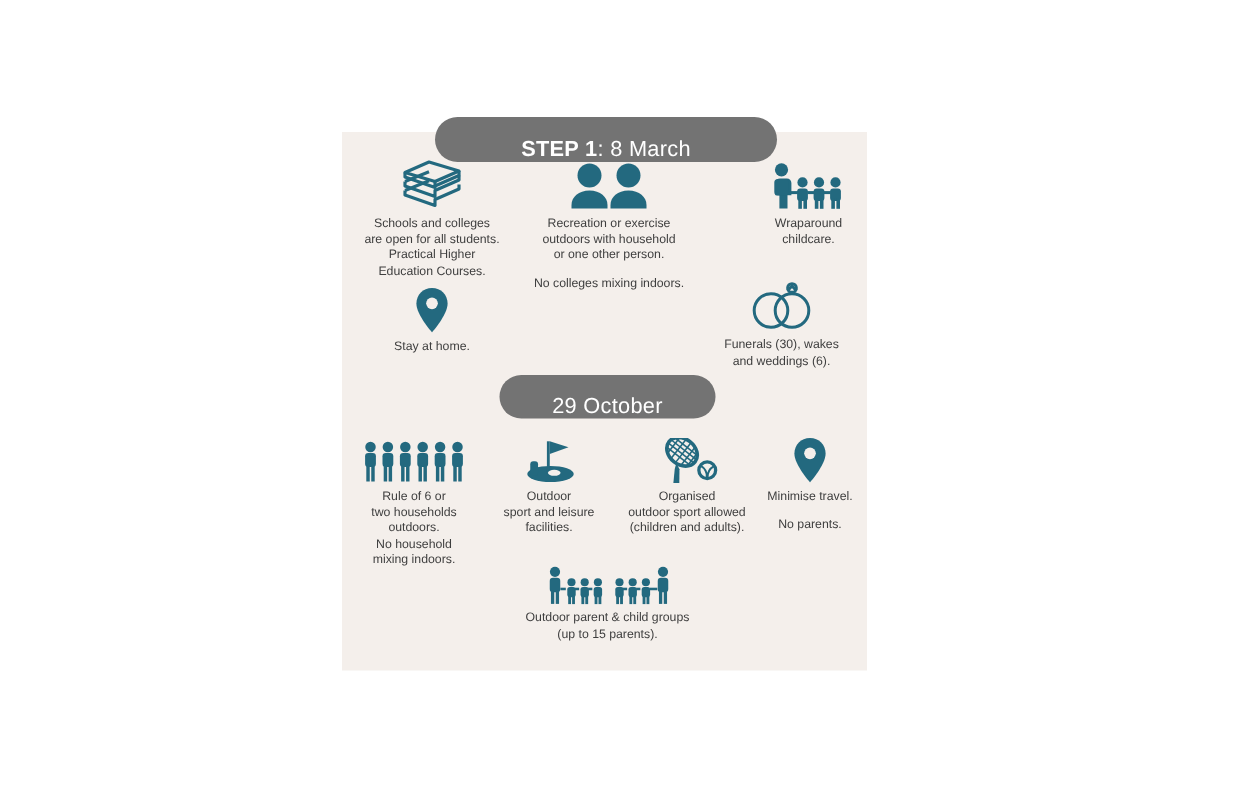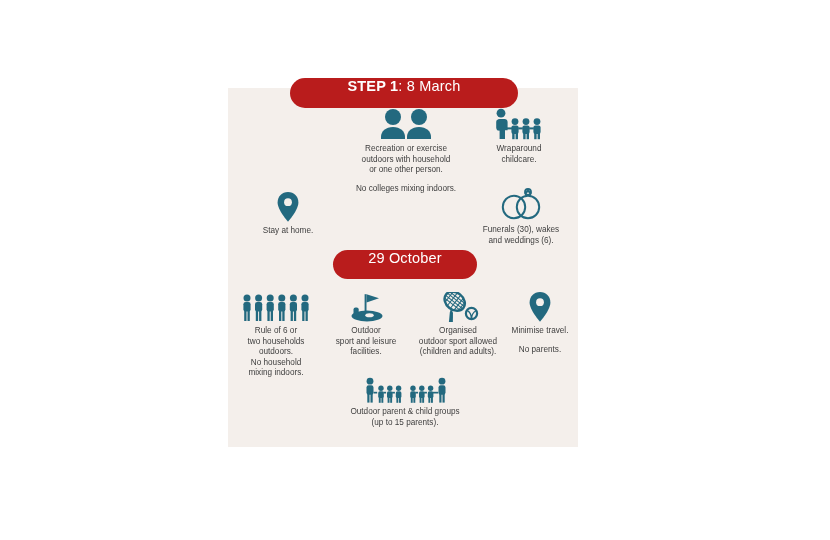--- a/index.html
+++ b/index.html
@@ -15,24 +15,24 @@
   .panel{
     position:absolute;
     left:228px;top:88px;
     width:350px;height:359px;
     background:#F4EFEB;
   }
 
   
   .pill{
     position:absolute;
-    background:#b91c1c;
+    background:#737373;
     border-radius:999px;
     color:#ffffff;
-    display:flex;align-items:flex-start;justify-content:center;
+    display:flex;align-items:flex-end;justify-content:center;
     letter-spacing:.2px;
     white-space:nowrap;
   }
   .pill-step1{
     left:290px;top:78px;width:228px;height:30px;
     font-size:14.5px;
   }
   .pill-step1 .b{font-weight:bold;}
   .pill-step1 .n{font-weight:normal;}
   .pill-29{
@@ -64,39 +64,58 @@
 
 <div id="root">
 
   <div class="panel"></div>
 
   <div class="pill pill-step1">
     <span class="b">STEP 1</span>
       <span class="n">: 8 March</span>
   </div>
 
+  <div class="cell" style="left:234px;top:106px;width:108px;">
+    <div class="icon-wrap" style="height:34px;">
+      <svg width="44" height="34" viewBox="0 0 44 34">
+        <g class="st" stroke-width="2.1" stroke-linejoin="round">
+          <path d="M4 9 L20 2 L40 8 L24 15 Z"></path>
+          <path d="M4 9 L4 12 L24 19 L24 15"></path>
+          <path d="M40 8 L40 11 L24 18"></path>
+          <path d="M4 15 L20 8.5"></path>
+          <path d="M4 15 L4 18 L24 25 L24 21 L40 14 L40 11"></path>
+          <path d="M4 21 L20 14.5"></path>
+          <path d="M4 21 L4 24 L24 31 L24 27 L40 20 L40 17"></path>
+        </g>
+      </svg>
+    </div>
+    <div class="cap">Schools and colleges
+are open for all students.
+Practical Higher
+Education Courses.</div>
+  </div>
 
   <div class="cell" style="left:351px;top:106px;width:110px;">
     <div class="icon-wrap" style="height:34px;">
       <svg width="52" height="32" viewBox="0 0 52 32">
         <g class="tl">
           <circle cx="13" cy="9" r="8"></circle>
           <path d="M13 19c-7.2 0-12 4.4-12 9.6V31h24v-2.4C25 23.4 20.2 19 13 19Z"></path>
           <circle cx="39" cy="9" r="8"></circle>
           <path d="M39 19c-7.2 0-12 4.4-12 9.6V31h24v-2.4C51 23.4 46.2 19 39 19Z"></path>
         </g>
       </svg>
     </div>
     <div class="cap">Recreation or exercise
 outdoors with household
 or one other person.</div>
     <div class="cap gap">No colleges mixing indoors.</div>
   </div>
 
-  <div class="cell" style="left:469px;top:106px;width:100px;">
+  <div class="cell" style="left:489px;top:106px;width:100px;">
     <div class="icon-wrap" style="height:34px;">
       <svg width="54" height="32" viewBox="0 0 54 32">
         <g class="tl">
 
           <circle cx="9" cy="5.2" r="4.4"></circle>
           <path d="M5.4 11h7.2c1.7 0 3 1.3 3 3v8.2h-2.6V31H7.6V22.2H5V14c0-1.7 1.3-3 3-3Z"></path>
           <rect x="4.2" y="11.4" width="9.6" height="11" rx="2.4"></rect>
 
           <circle cx="23" cy="13.6" r="3.4"></circle>
           <rect x="19.4" y="17.6" width="7.2" height="8.4" rx="2"></rect>

